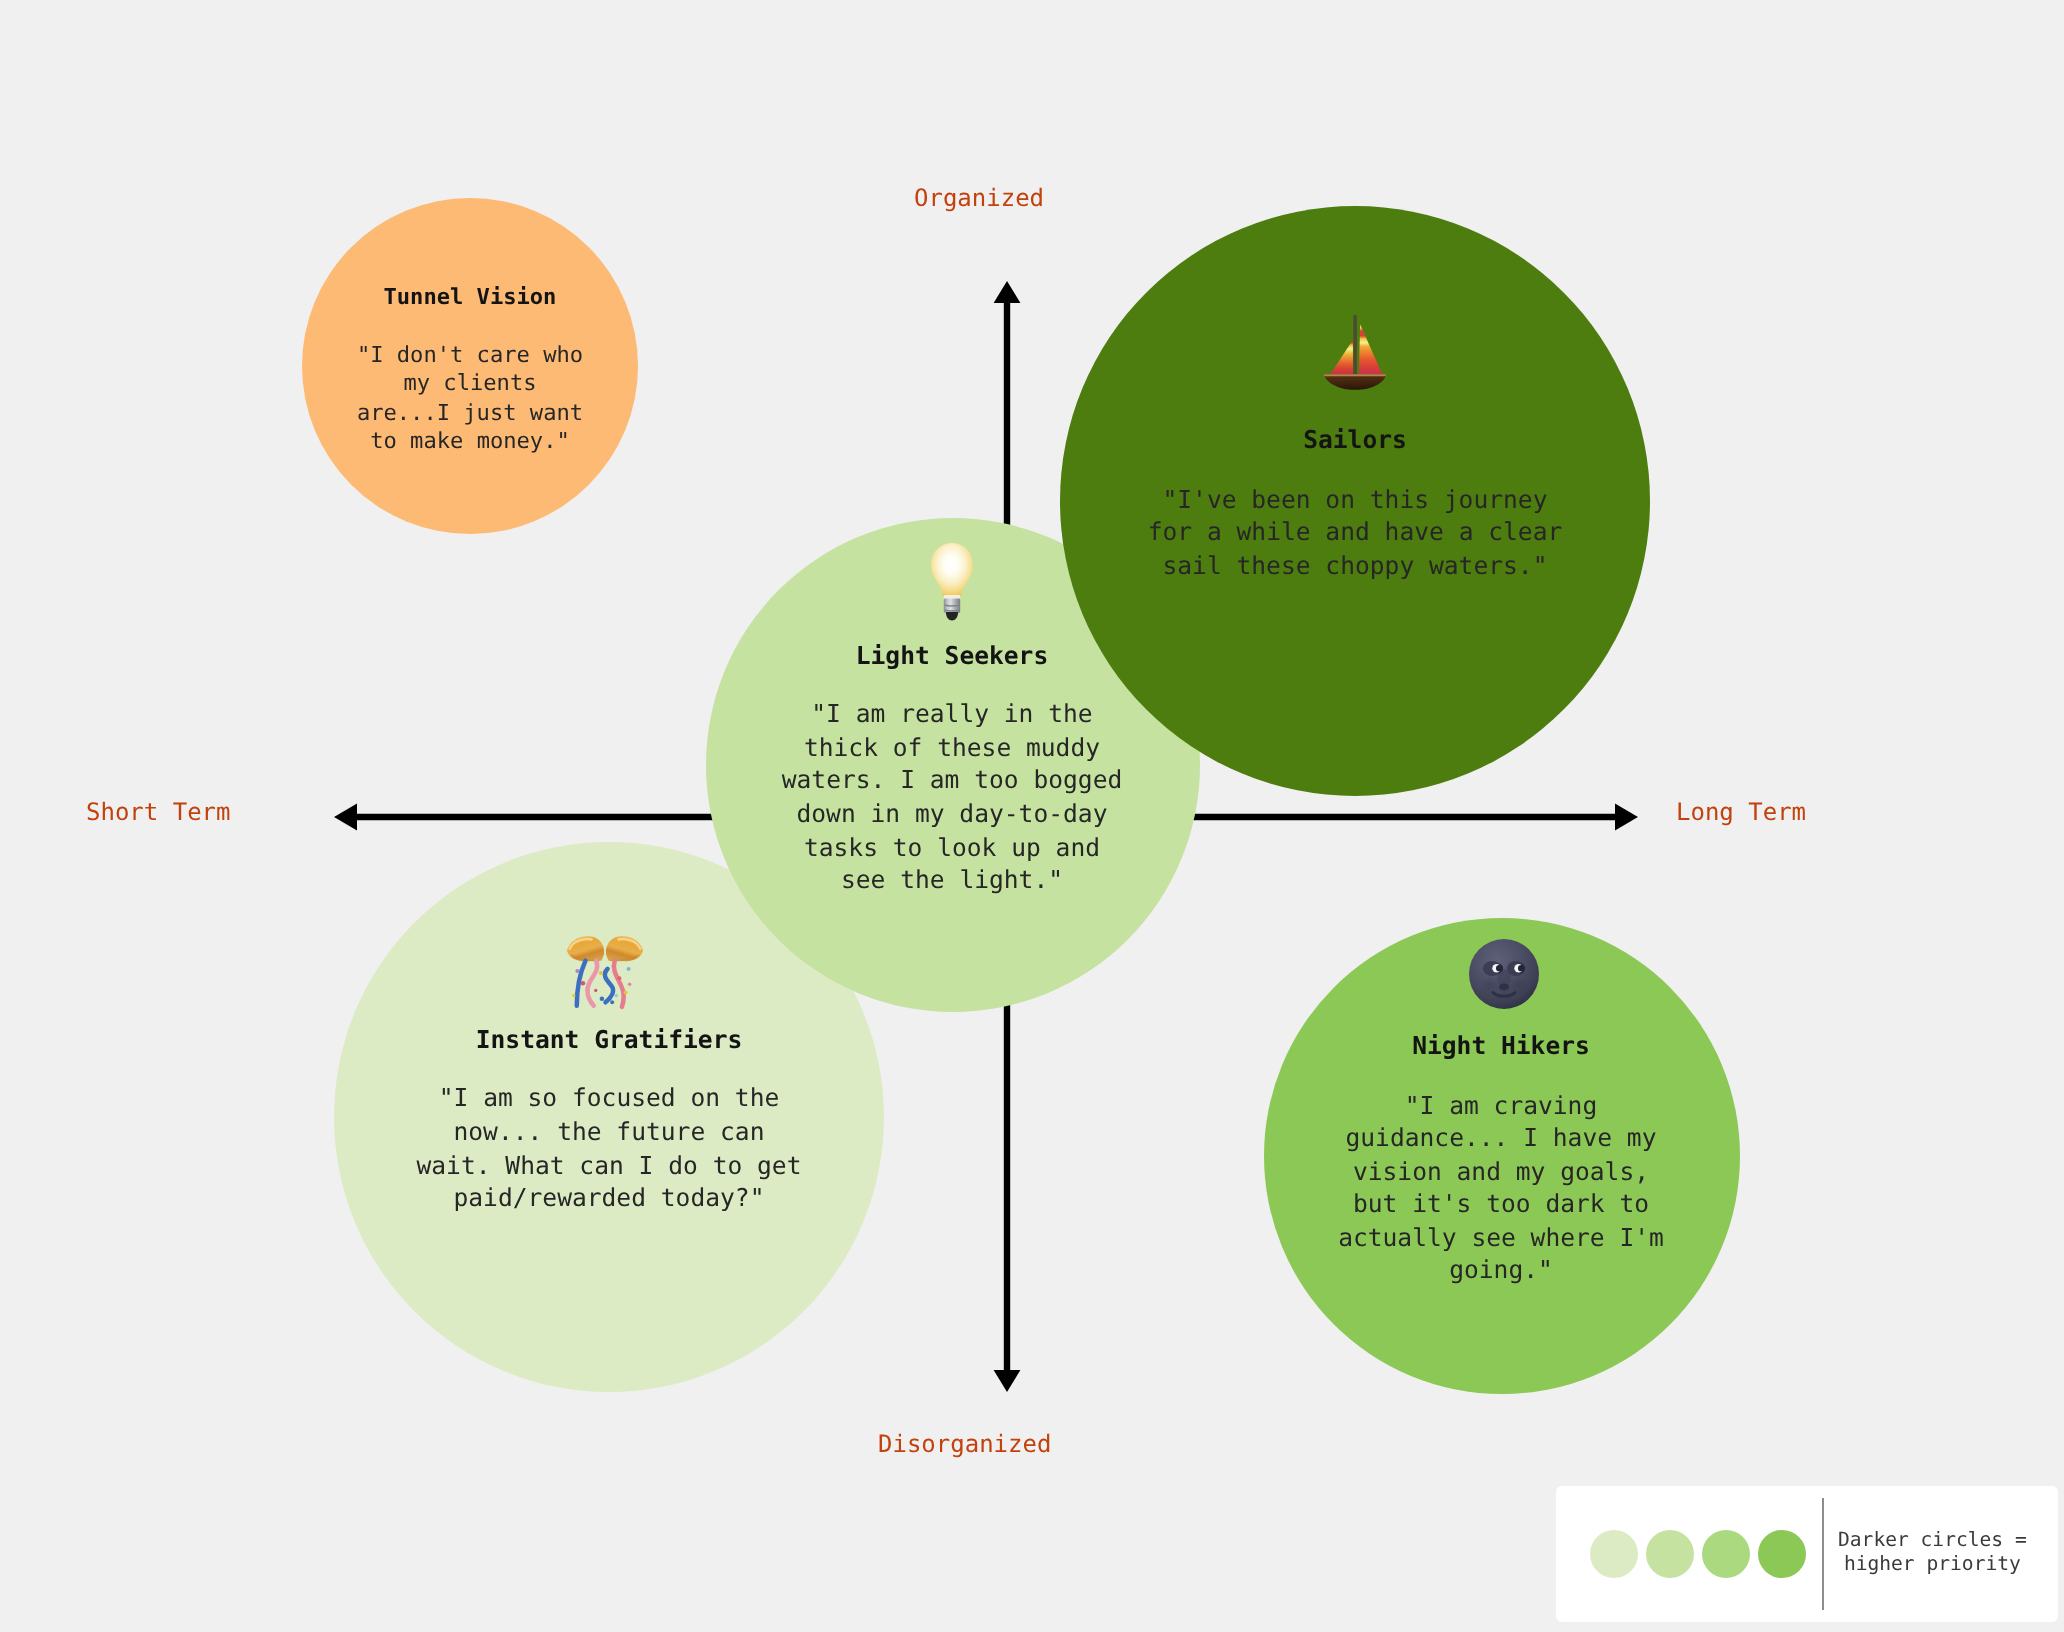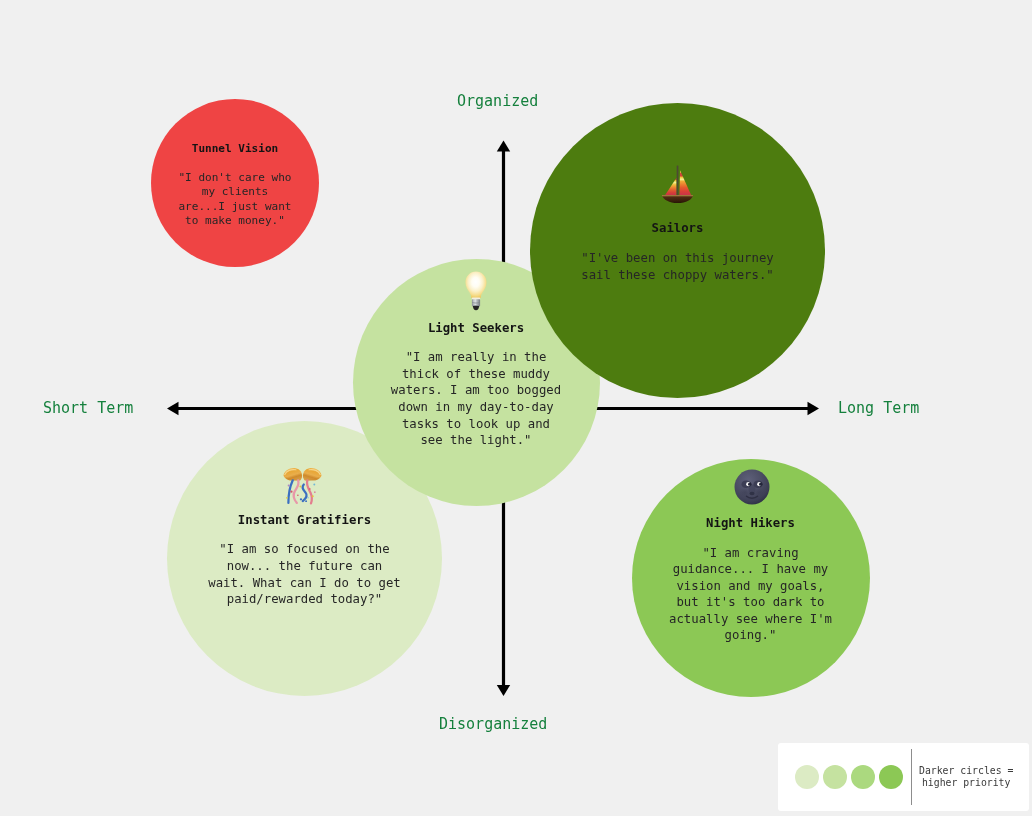--- a/index.html
+++ b/index.html
@@ -14,21 +14,21 @@
   .b-inner{display:flex;flex-direction:column;align-items:center;position:relative;top:-25.8px;}
   .b-inner.no-emoji{top:-3.6px;}
   .b-emoji{line-height:0;display:flex;align-items:flex-end;justify-content:center;height:43px;}
   .b-emoji svg{display:block;}
   .b-emoji[data-name="sailboat-icon"] svg{margin-bottom:1px;}
   .b-emoji[data-name="light-bulb-icon"] svg{margin-bottom:-5px;}
   .b-emoji[data-name="party-popper-icon"] svg{margin-bottom:-6px;margin-right:5px;}
   .b-emoji[data-name="new-moon-face-icon"] svg{margin-bottom:-2px;margin-left:2px;}
   .b-title{font-weight:bold;font-size:1em;color:#141414;letter-spacing:0;line-height:14px;margin-top:13px;}
   .b-body{font-size:1em;line-height:var(--lh,16.6px);color:#262626;text-align:center;margin-top:var(--bm,14.6px);}
-  .axis-label{position:absolute;font-size:15px;color:#15803d;white-space:pre;}
+  .axis-label{position:absolute;font-size:12px;color:#c2410c;white-space:pre;}
   svg.arrows{position:absolute;left:0;top:0;}
   .legend{position:absolute;left:778px;top:743px;width:250.5px;height:67.5px;background:#fff;border-radius:3px;display:flex;align-items:center;}
   .legend-swatches{display:flex;align-items:center;gap:4px;margin-left:17px;}
   .legend-swatches .sw{width:24px;height:24px;border-radius:50%;}
   .legend-divider{width:1px;height:56px;background:#8d8d8d;margin-left:8px;}
   .legend-caption{font-size:9.8px;line-height:12.2px;color:#3a3a3a;margin-left:7px;text-align:center;white-space:pre;display:flex;flex-direction:column;justify-content:center;}
   #lbl-top{left:457px;top:91.6px;}
   #lbl-bottom{left:439px;top:715.2px;}
   #lbl-left{left:43px;top:398.9px;}
   #lbl-right{left:838px;top:399.4px;}
@@ -50,21 +50,21 @@
       <polygon points="503.5,696 496.8,685 510.2,685" fill="#000"></polygon>
     </g>
   </svg>
 
   <div class="axis-label" id="lbl-top" data-name="axis-label-organized">Organized</div>
   <div class="axis-label" id="lbl-bottom" data-name="axis-label-disorganized">Disorganized</div>
   <div class="axis-label" id="lbl-left" data-name="axis-label-short-term">Short Term</div>
   <div class="axis-label" id="lbl-right" data-name="axis-label-long-term">Long Term</div>
 
   <div id="bubbles" data-name="bubble-layer">
-      <div class="bubble" data-name="bubble-tunnel-vision" style="left: 151px; top: 98.5px; width: 168px; height: 168px; background: #ef4444; font-size: 11.05px; --lh: 14.53px; --bm: 14.4px;">
+      <div class="bubble" data-name="bubble-tunnel-vision" style="left: 151px; top: 98.5px; width: 168px; height: 168px; background: #fdba74; font-size: 11.05px; --lh: 14.53px; --bm: 14.4px;">
         <div class="b-inner no-emoji" data-name="bubble-content">
           <div class="b-title" data-name="bubble-title">Tunnel Vision</div>
           <div class="b-body" data-name="bubble-quote">
             <div data-name="bubble-quote-line">"I don't care who</div>
             <div data-name="bubble-quote-line">my clients</div>
             <div data-name="bubble-quote-line">are...I just want</div>
             <div data-name="bubble-quote-line">to make money."</div>
           </div>
         </div>
       </div>
@@ -107,20 +107,21 @@
  <path d="M37 14 L58.5 62.5 L35.8 62.5 Z" fill="url(#sailA)"></path>
  <path d="M30 29 L30 62.5 L8 62.5 Z" fill="url(#sailB)"></path>
  <rect x="30.4" y="5" width="3.4" height="69" rx="1.1" fill="#4d4a33"></rect>
  <path d="M1.5 62.8 L62.5 62.8 C60.5 71.5 49 78 32 78 C16 78 4 71.5 1.5 62.8 Z" fill="url(#hullG)"></path>
  <path d="M1.5 62.8 L62.5 62.8 L62 64.8 L2 64.8 Z" fill="#b9864a"></path>
 </svg>
           </div>
           <div class="b-title" data-name="bubble-title">Sailors</div>
           <div class="b-body" data-name="bubble-quote">
             <div data-name="bubble-quote-line">"I've been on this journey</div>
+            <div data-name="bubble-quote-line">for a while and have a clear</div>
             <div data-name="bubble-quote-line">sail these choppy waters."</div>
           </div>
         </div>
       </div>
       <div class="bubble" data-name="bubble-light-seekers" style="left: 352.5px; top: 259px; width: 247px; height: 247px; background: rgb(197, 226, 160); font-size: 12.3px; --lh: 16.6px; --bm: 14.6px;">
         <div class="b-inner" data-name="bubble-content">
           <div class="b-emoji" data-name="light-bulb-icon">
             <svg width="22" height="42" viewBox="0 0 44 84" xmlns="http://www.w3.org/2000/svg">
  <defs>
   <radialGradient id="glowG" cx="0.5" cy="0.5" r="0.5">

